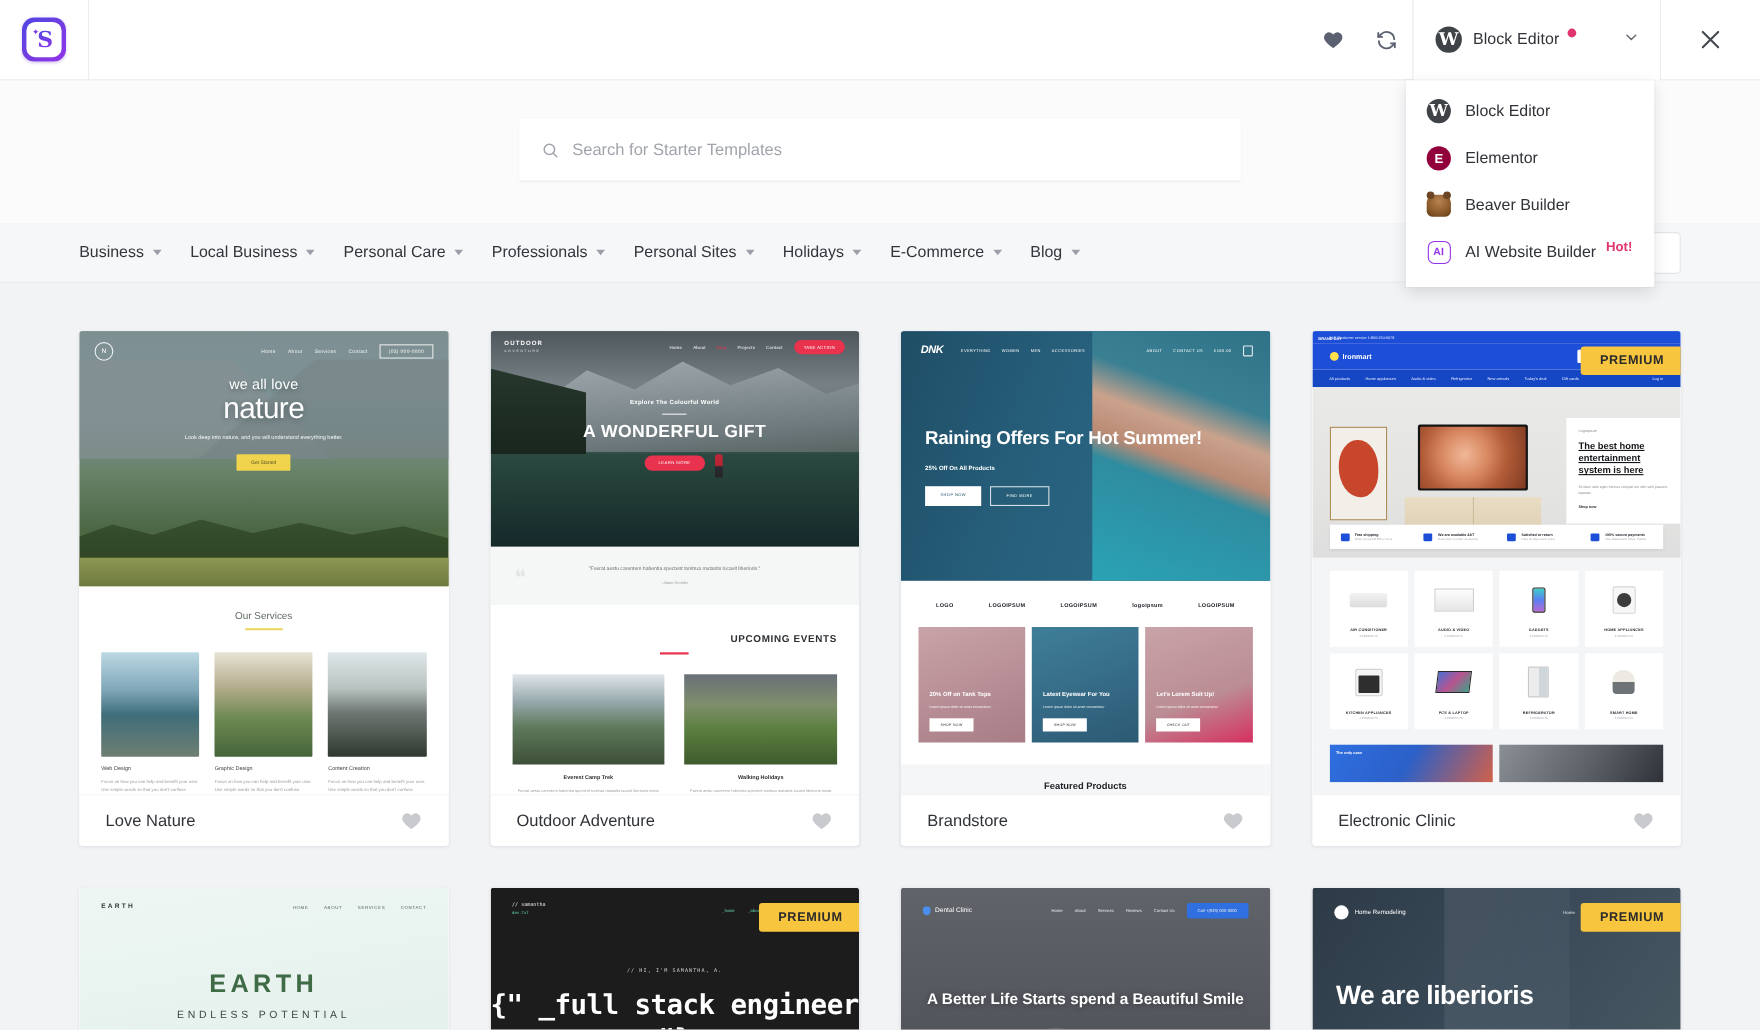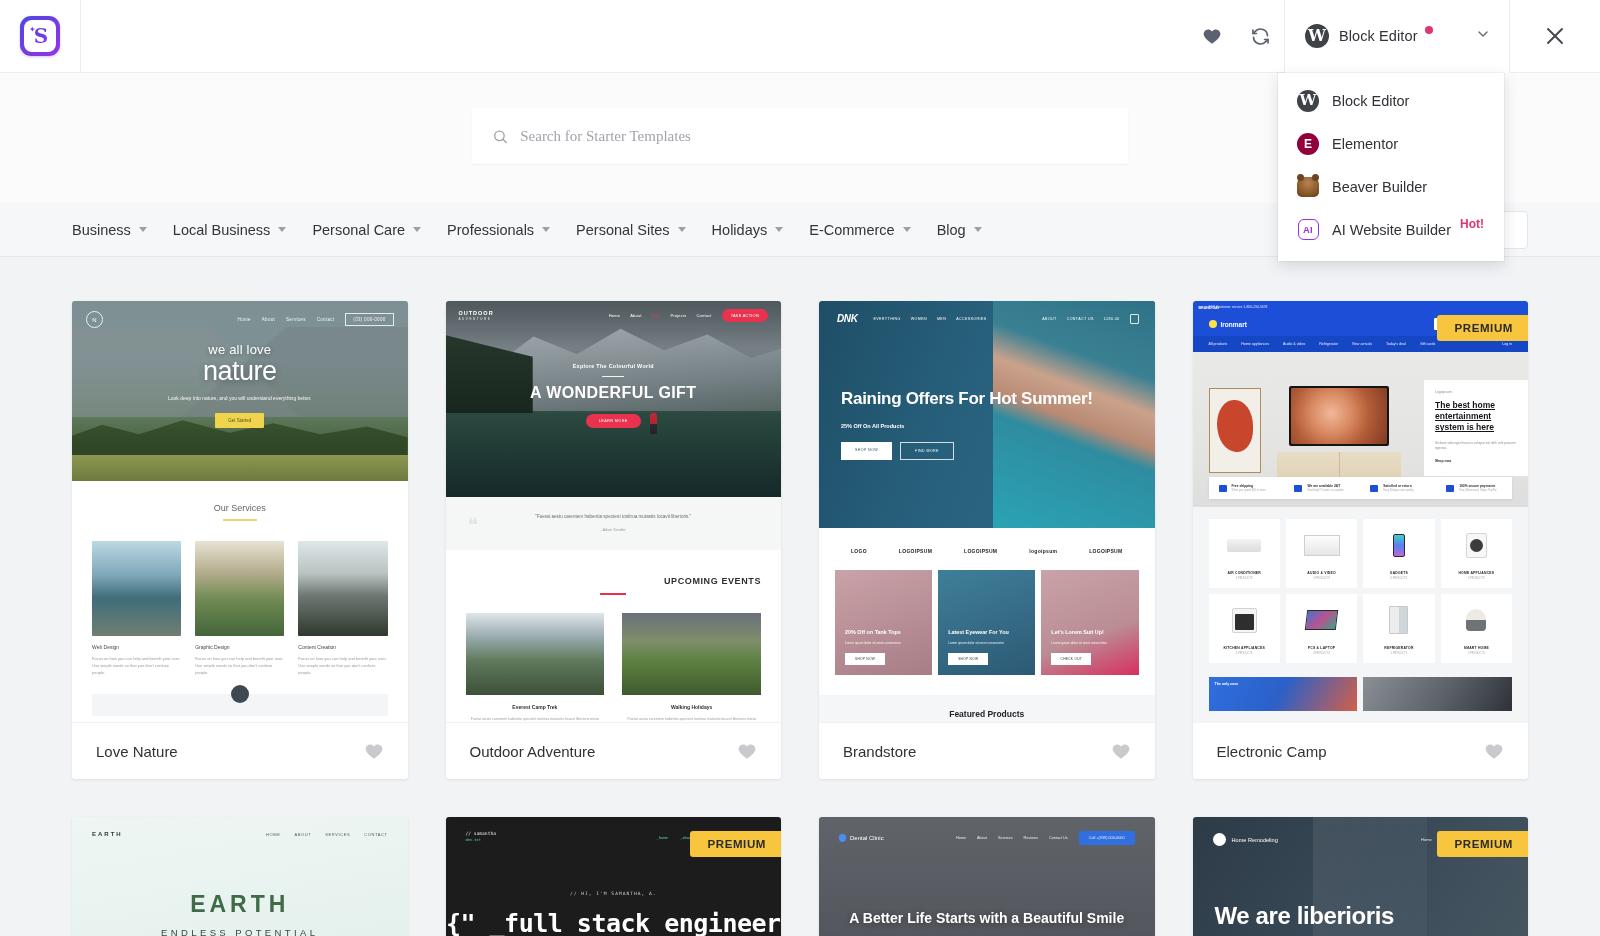--- a/index.html
+++ b/index.html
@@ -184,21 +184,21 @@
     display: flex; align-items: center;
     padding: 0 20px;
     margin-top: -4px;
   }
   .search-box input {
     border: none; outline: none;
     font-size: 15px;
     color: #3a3d42;
     width: 100%;
     margin-left: 12px;
-    font-family: Liberation Serif, serif;
+    font-family: Liberation Sans, sans-serif;
     background: transparent;
   }
   .search-box input::placeholder { color: #a0a4ab; }
 
   
   .nav-wrap {
     background: #f6f7f8;
     padding: 0 72px;
     border-bottom: 1px solid #e7e8ea;
     position: relative;
@@ -252,21 +252,21 @@
     position: relative;
     cursor: pointer;
   }
   .thumb {
     height: 421px;
     overflow: hidden;
     position: relative;
     background: #fff;
   }
   .card-foot {
-    height: 57px;
+    height: 47px;
     display: flex; align-items: center;
     padding: 0 24px;
     border-top: 1px solid #f1f1f2;
   }
   .card-title {
     font-size: 15px; color: #2f3237;
   }
   .heart {
     margin-left: auto;
     color: #c8cace;
@@ -284,21 +284,21 @@
     padding: 7px 15px 7px 17px;
     border-radius: 3px 0 0 3px;
     z-index: 5;
   }
 
   
   .mini { width: 100%; height: 100%; position: relative; font-size: 4px; color: #fff; }
 
   
   .ln-hero {
-    height: 180px;
+    height: 232px;
     background:
       linear-gradient(180deg, rgba(98,116,118,.55) 0%, rgba(70,90,92,.18) 55%, rgba(40,58,40,.1) 100%),
       linear-gradient(180deg,#9fb0b4 0%,#8ba3a6 34%,#6e8a6a 56%,#4e6b43 78%,#7c8a4e 100%);
     position: relative;
     overflow: hidden;
   }
   .ln-peaks {
     position:absolute; left:0; right:0; top:26px; height:90px;
     background:
       linear-gradient(140deg, transparent 48%, rgba(120,132,136,.8) 49%),
@@ -989,21 +989,21 @@
             <div class="es-ban es-ban1">
               <span class="es-ban-t">The only case</span>
             </div>
             <div class="es-ban es-ban2">
               <span class="es-ban-t">BRAND DAY</span>
             </div>
           </div>
         </div>
       </div>
       <div class="card-foot">
-        <span class="card-title">Electronic Camp</span>
+        <span class="card-title">Electronic Clinic</span>
         <span class="heart">
           <svg width="20" height="19" viewBox="0 0 24 24">
             <path fill="#c8cace" d="M12 21s-7.5-4.9-9.6-9A5.6 5.6 0 0 1 12 5.6 5.6 5.6 0 0 1 21.6 12c-2.1 4.1-9.6 9-9.6 9z"></path>
           </svg>
         </span>
       </div>
     </div>
 
     <div class="card">
       <div class="thumb">
@@ -1062,21 +1062,21 @@
             </span>
             <span class="dn-links">
               <span>Home</span>
               <span>About</span>
               <span>Services</span>
               <span>Reviews</span>
               <span>Contact Us</span>
               <span class="dn-call">Call +(939) 000-0000</span>
             </span>
           </div>
-          <div class="dn-h1">A Better Life Starts with a Beautiful Smile</div>
+          <div class="dn-h1">A Better Life Starts spend a Beautiful Smile</div>
         </div>
       </div>
 
     </div>
 
     <div class="card">
       <span class="premium-badge">PREMIUM</span>
       <div class="thumb">
         <div class="mini hr-wrap">
           <div class="hr-shade"></div>

